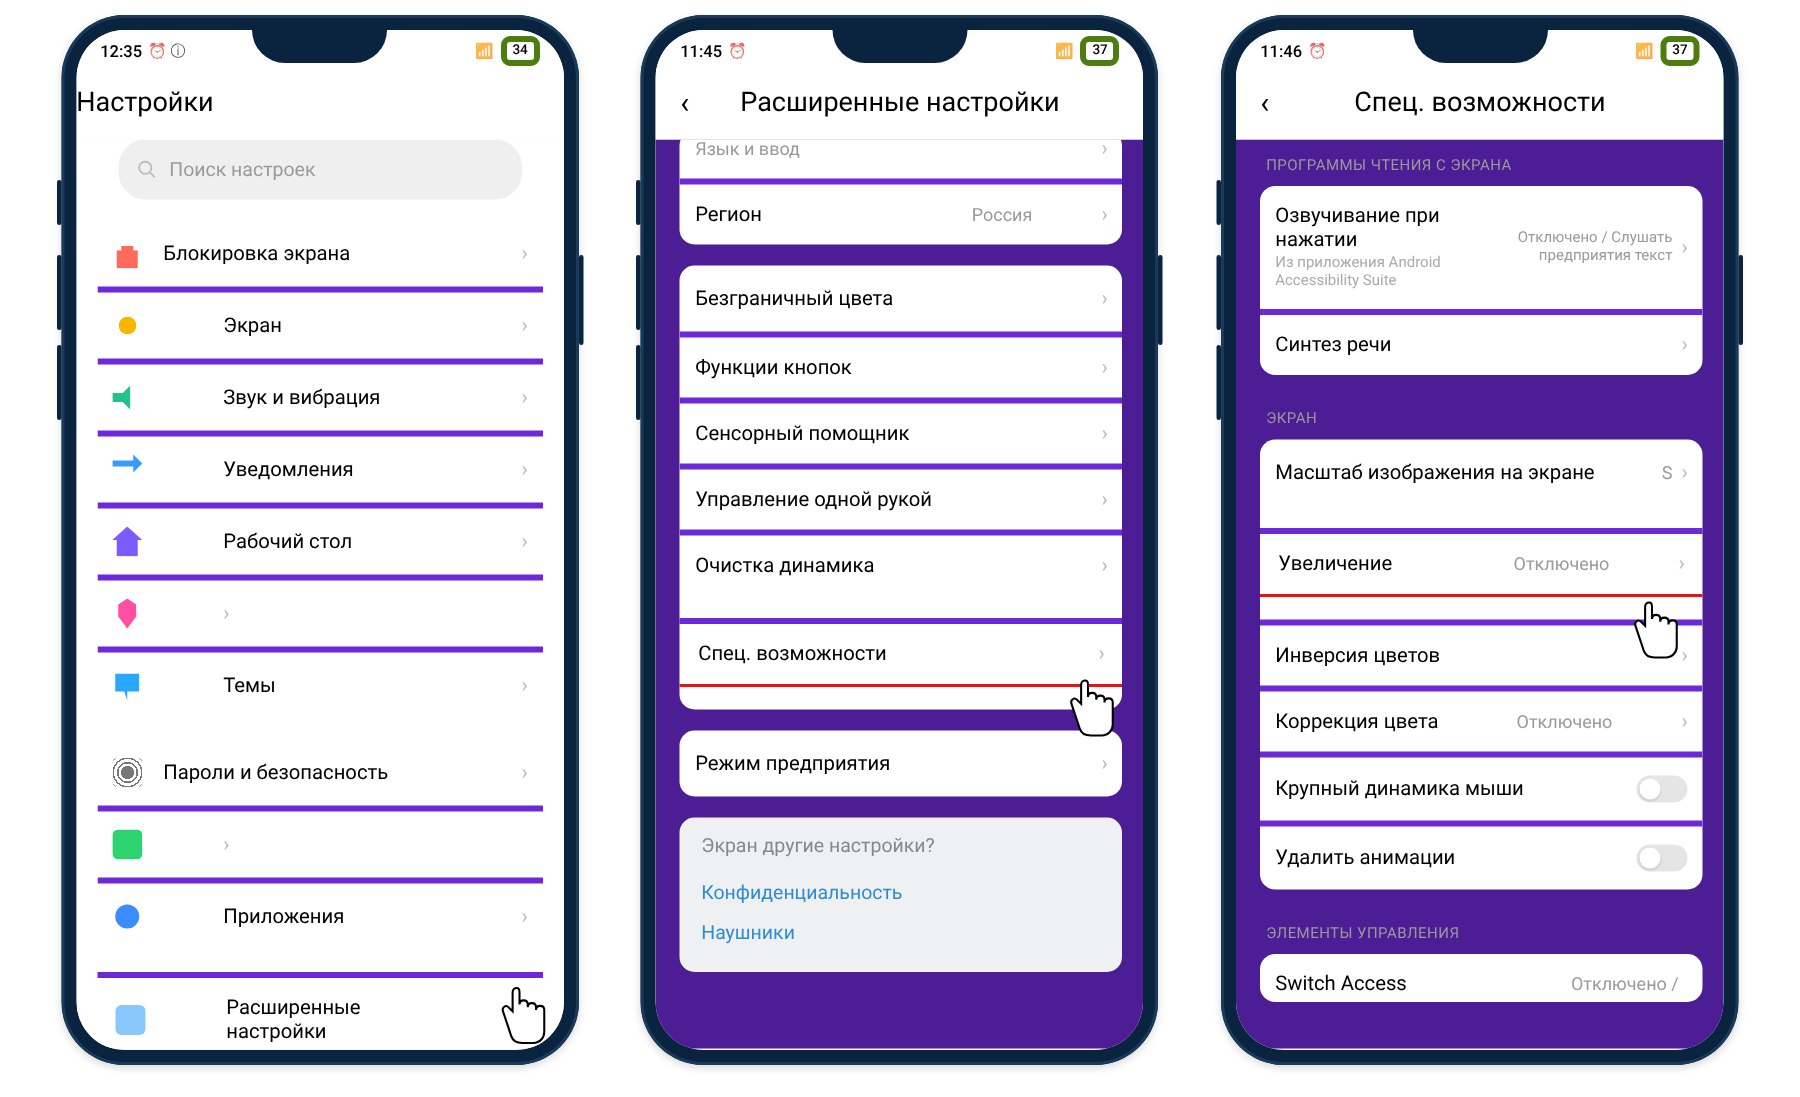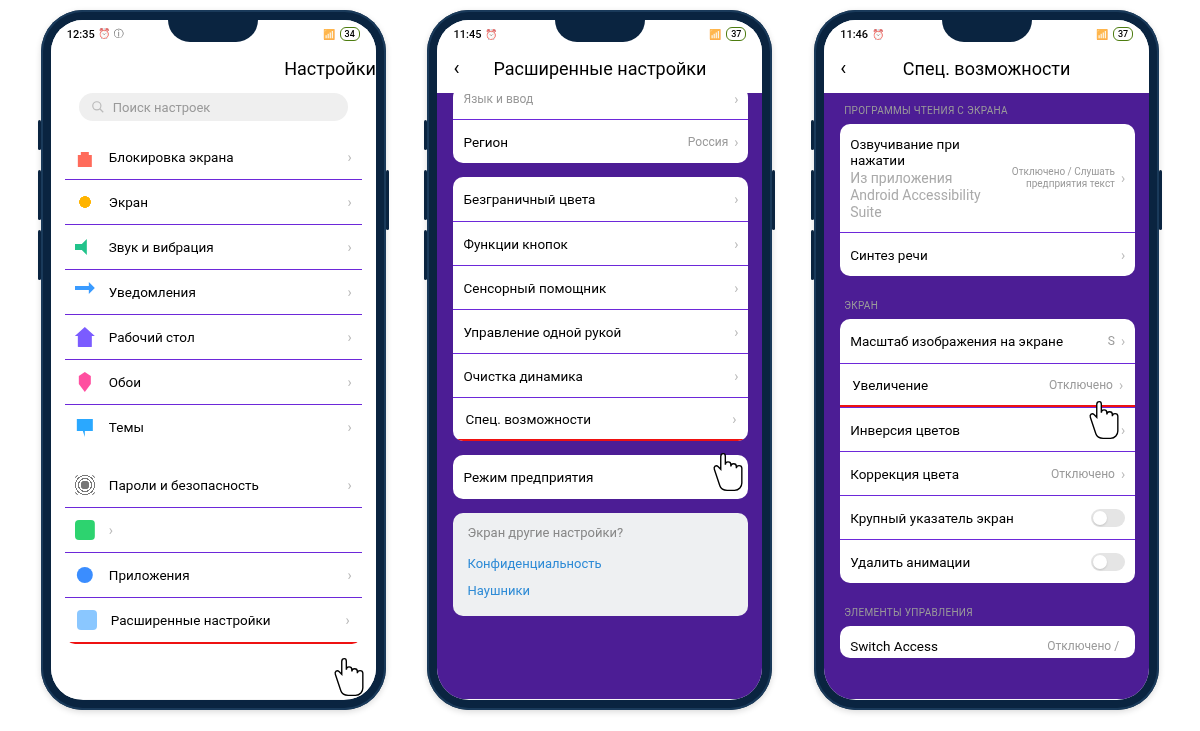--- a/index.html
+++ b/index.html
@@ -62,50 +62,50 @@
     font-size: 11px;
     font-weight: 500;
     color: #000;
     background: #fff;
     position: relative;
     gap: 16px;
   }
   .status-left { display: flex; align-items: center; gap: 4px; }
   .status-right { display: flex; align-items: center; gap: 4px; }
   .batt {
-    border: 1px solid #4d7c0f;
+    border: 4px solid #4d7c0f;
     border-radius: 6px;
     padding: 0 4px;
     font-size: 9px;
     line-height: 12px;
   }
   .sig { font-size: 10px; opacity: .7; }
 
   .page-title {
     background: #fff;
-    text-align: right;
+    text-align: left;
     font-size: 18px;
     font-weight: 400;
     padding: 10px 0 14px;
     position: relative;
   }
   .page-title.with-back { text-align: center; }
   .back-arrow {
     position: absolute;
     left: 16px;
     top: 10px;
     font-size: 20px;
     line-height: 20px;
   }
 
   .search-box {
     margin: 0 14px 14px;
     background: #efefef;
     border-radius: 18px;
-    height: 28px;
+    height: 40px;
     display: flex;
     align-items: center;
     padding: 0 12px;
     color: #9a9a9a;
     font-size: 13px;
     gap: 8px;
   }
   .search-box svg { width: 14px; height: 14px; opacity: .5; }
 
   .content {
@@ -131,49 +131,49 @@
   .row {
     display: flex;
     align-items: center;
     padding: 12px 10px;
     font-size: 13.5px;
     color: #000;
     position: relative;
     min-height: 44px;
   }
   .row.tall { min-height: 54px; }
-  .row + .row { border-top: 1px solid #6d28d9; }
+  .row + .row { border-top: 4px solid #6d28d9; gap: 40px; }
   .row .icon {
     width: 20px;
     height: 20px;
     margin-right: 14px;
     display: inline-block;
     border-radius: 4px;
     flex-shrink: 0;
   }
   .row .label { flex: 1; }
   .row .value {
     color: #9a9a9a;
     font-size: 12px;
     margin-right: 6px;
     text-align: right;
     max-width: 130px;
   }
   .row .chev { color: #bbb; font-size: 14px; }
   .row .sub {
-    font-size: 14px;
+    font-size: 10px;
     color: #aaa;
     display: block;
     margin-top: 2px;
     line-height: 1.2;
   }
   .highlight {
     border: 2px solid #e11;
     border-radius: 2px;
-    margin: 0 -4px;
+    margin: 15px -4px;
     padding-left: 14px;
     padding-right: 14px;
   }
   .toggle {
     width: 34px;
     height: 18px;
     background: #e5e5e5;
     border-radius: 10px;
     position: relative;
   }
@@ -269,21 +269,20 @@
             <span class="label">Уведомления</span>
             <span class="chev">›</span>
           </div>
         <div class="row">
             <span class="icon ic-home"></span>
             <span class="label">Рабочий стол</span>
             <span class="chev">›</span>
           </div>
         <div class="row">
             <span class="icon ic-wall"></span>
-            <span class="label">Обои</span>
             <span class="chev">›</span>
           </div>
         <div class="row">
             <span class="icon ic-theme"></span>
             <span class="label">Темы</span>
             <span class="chev">›</span>
           </div>
       </div>
 
       <div class="group">
@@ -444,21 +443,21 @@
         <div class="row">
             <span class="label">Инверсия цветов</span>
             <span class="chev">›</span>
           </div>
         <div class="row">
             <span class="label">Коррекция цвета</span>
             <span class="value">Отключено</span>
             <span class="chev">›</span>
           </div>
         <div class="row">
-            <span class="label">Крупный указатель экран</span>
+            <span class="label">Крупный динамика мыши</span>
             <span class="toggle"></span>
           </div>
         <div class="row">
             <span class="label">Удалить анимации</span>
             <span class="toggle"></span>
           </div>
       </div>
 
       <div class="section-header">ЭЛЕМЕНТЫ УПРАВЛЕНИЯ</div>
       <div class="group" style="margin-bottom:0">

